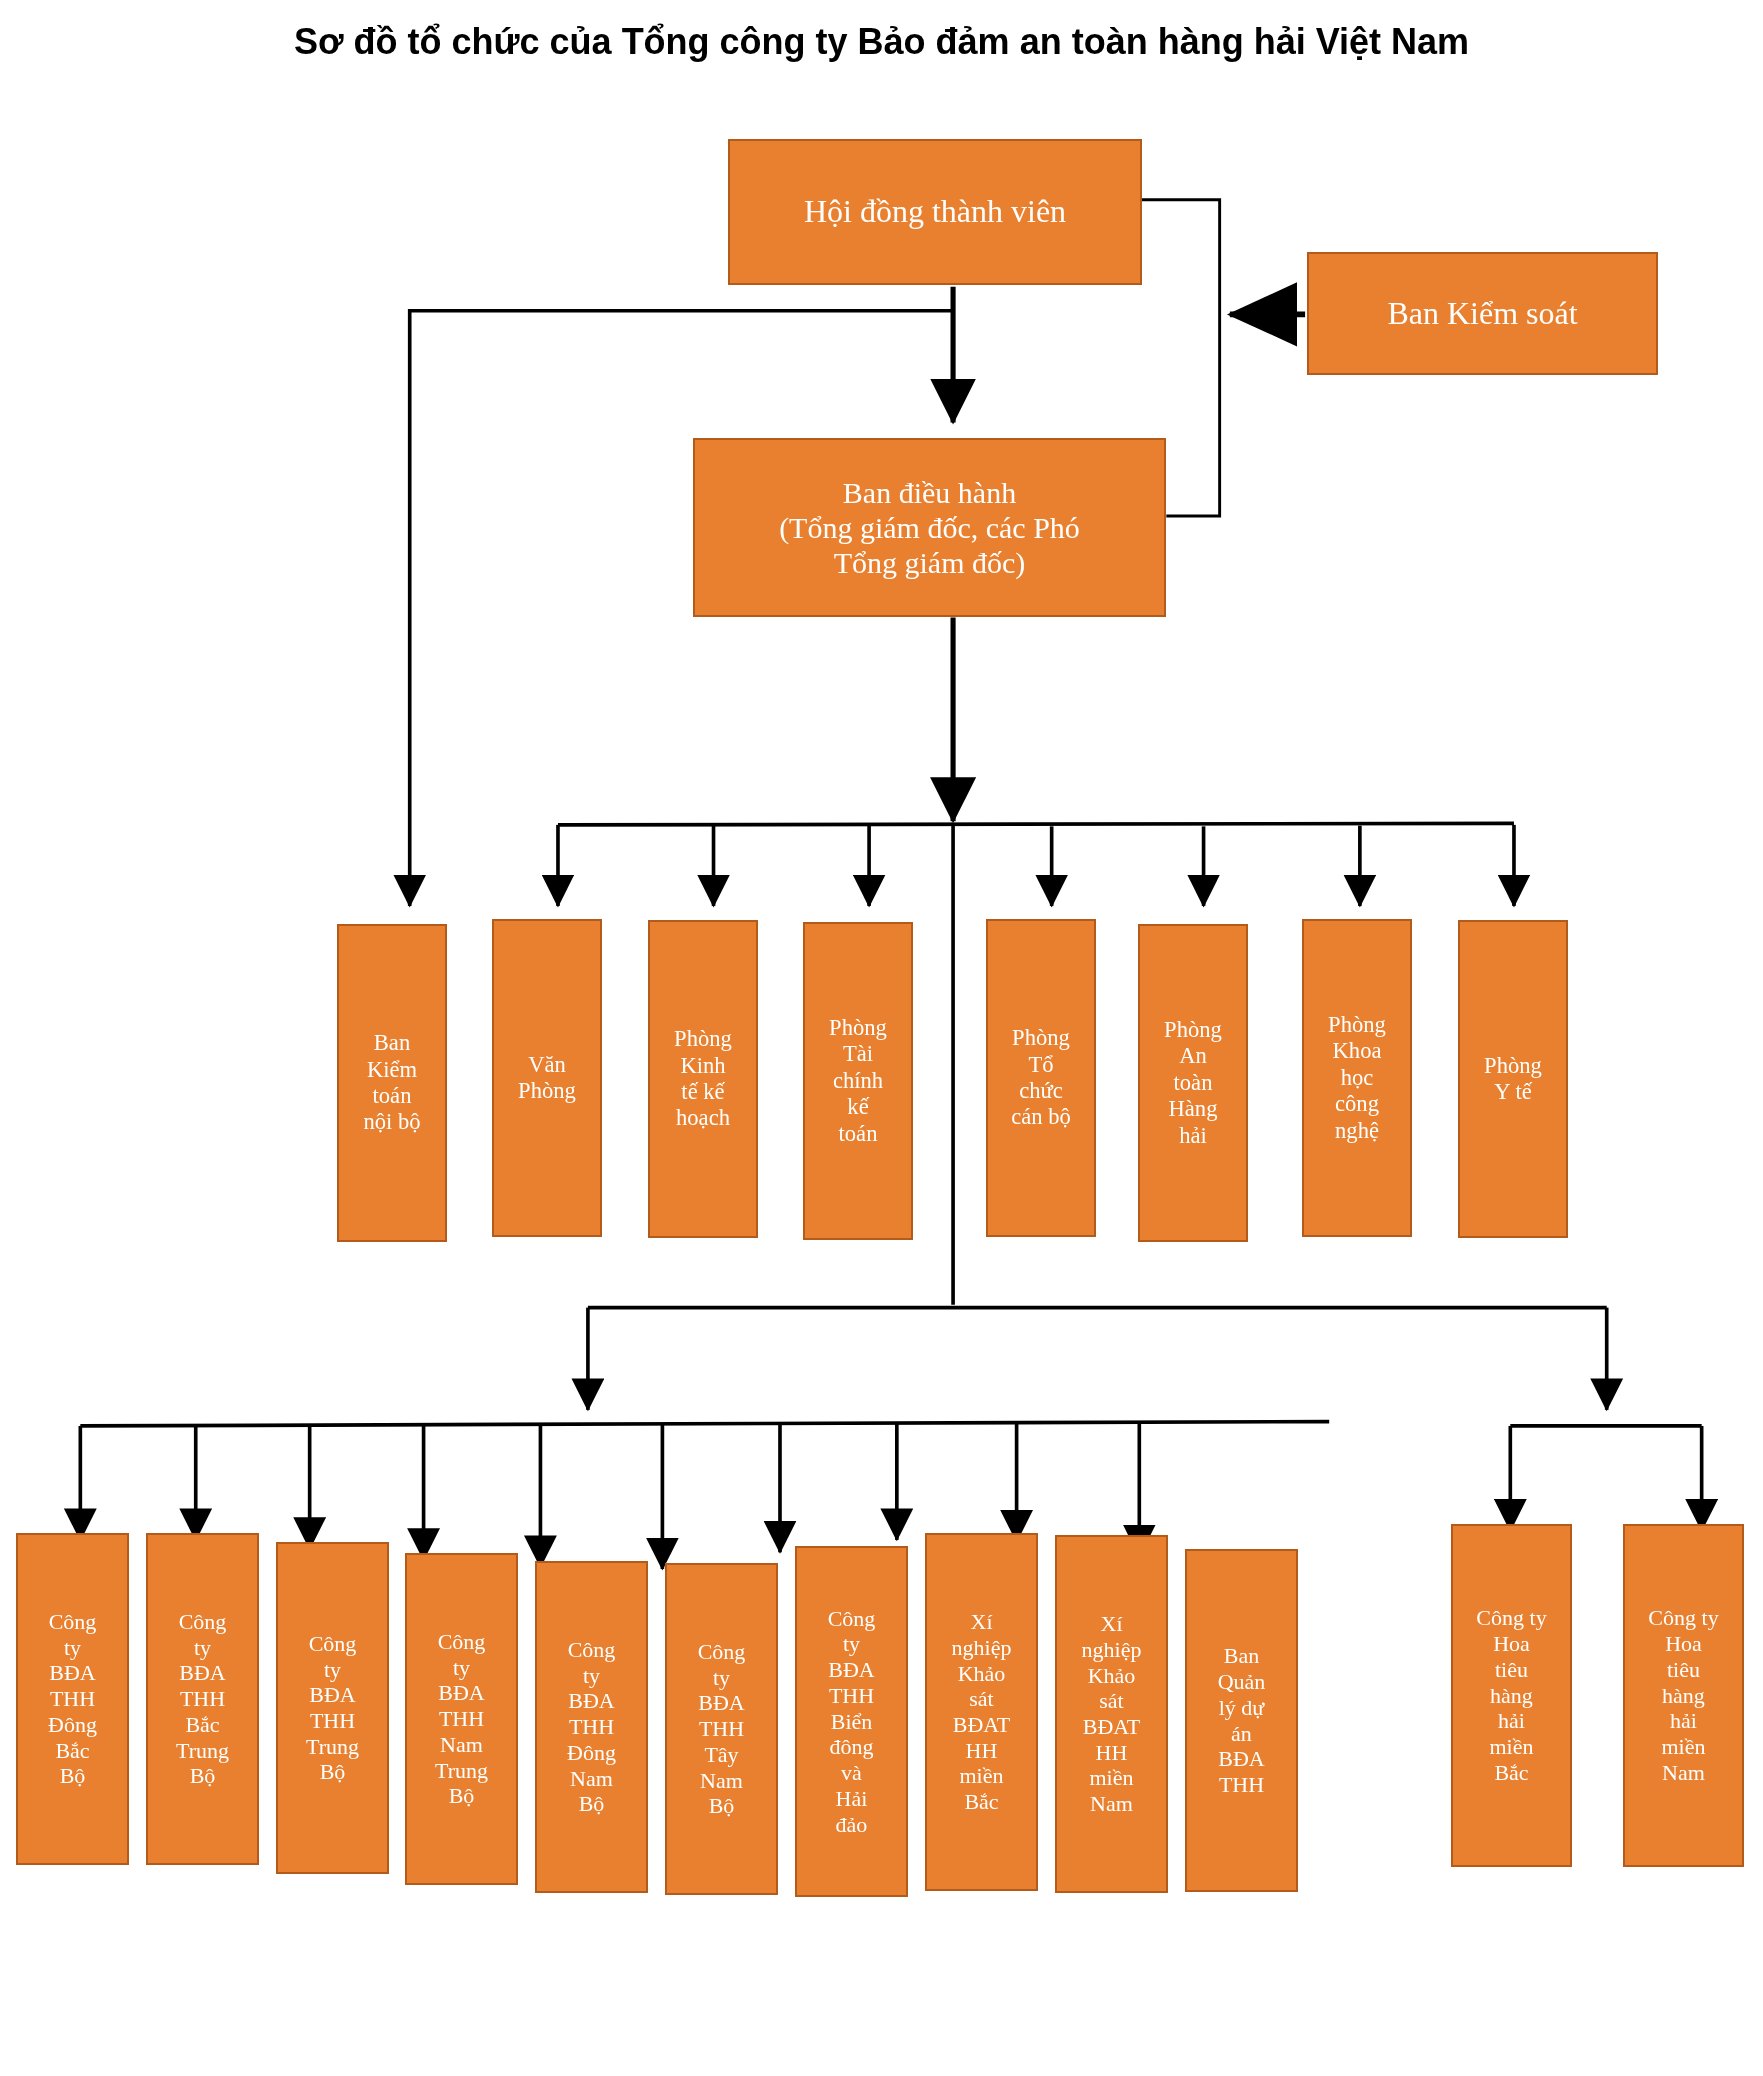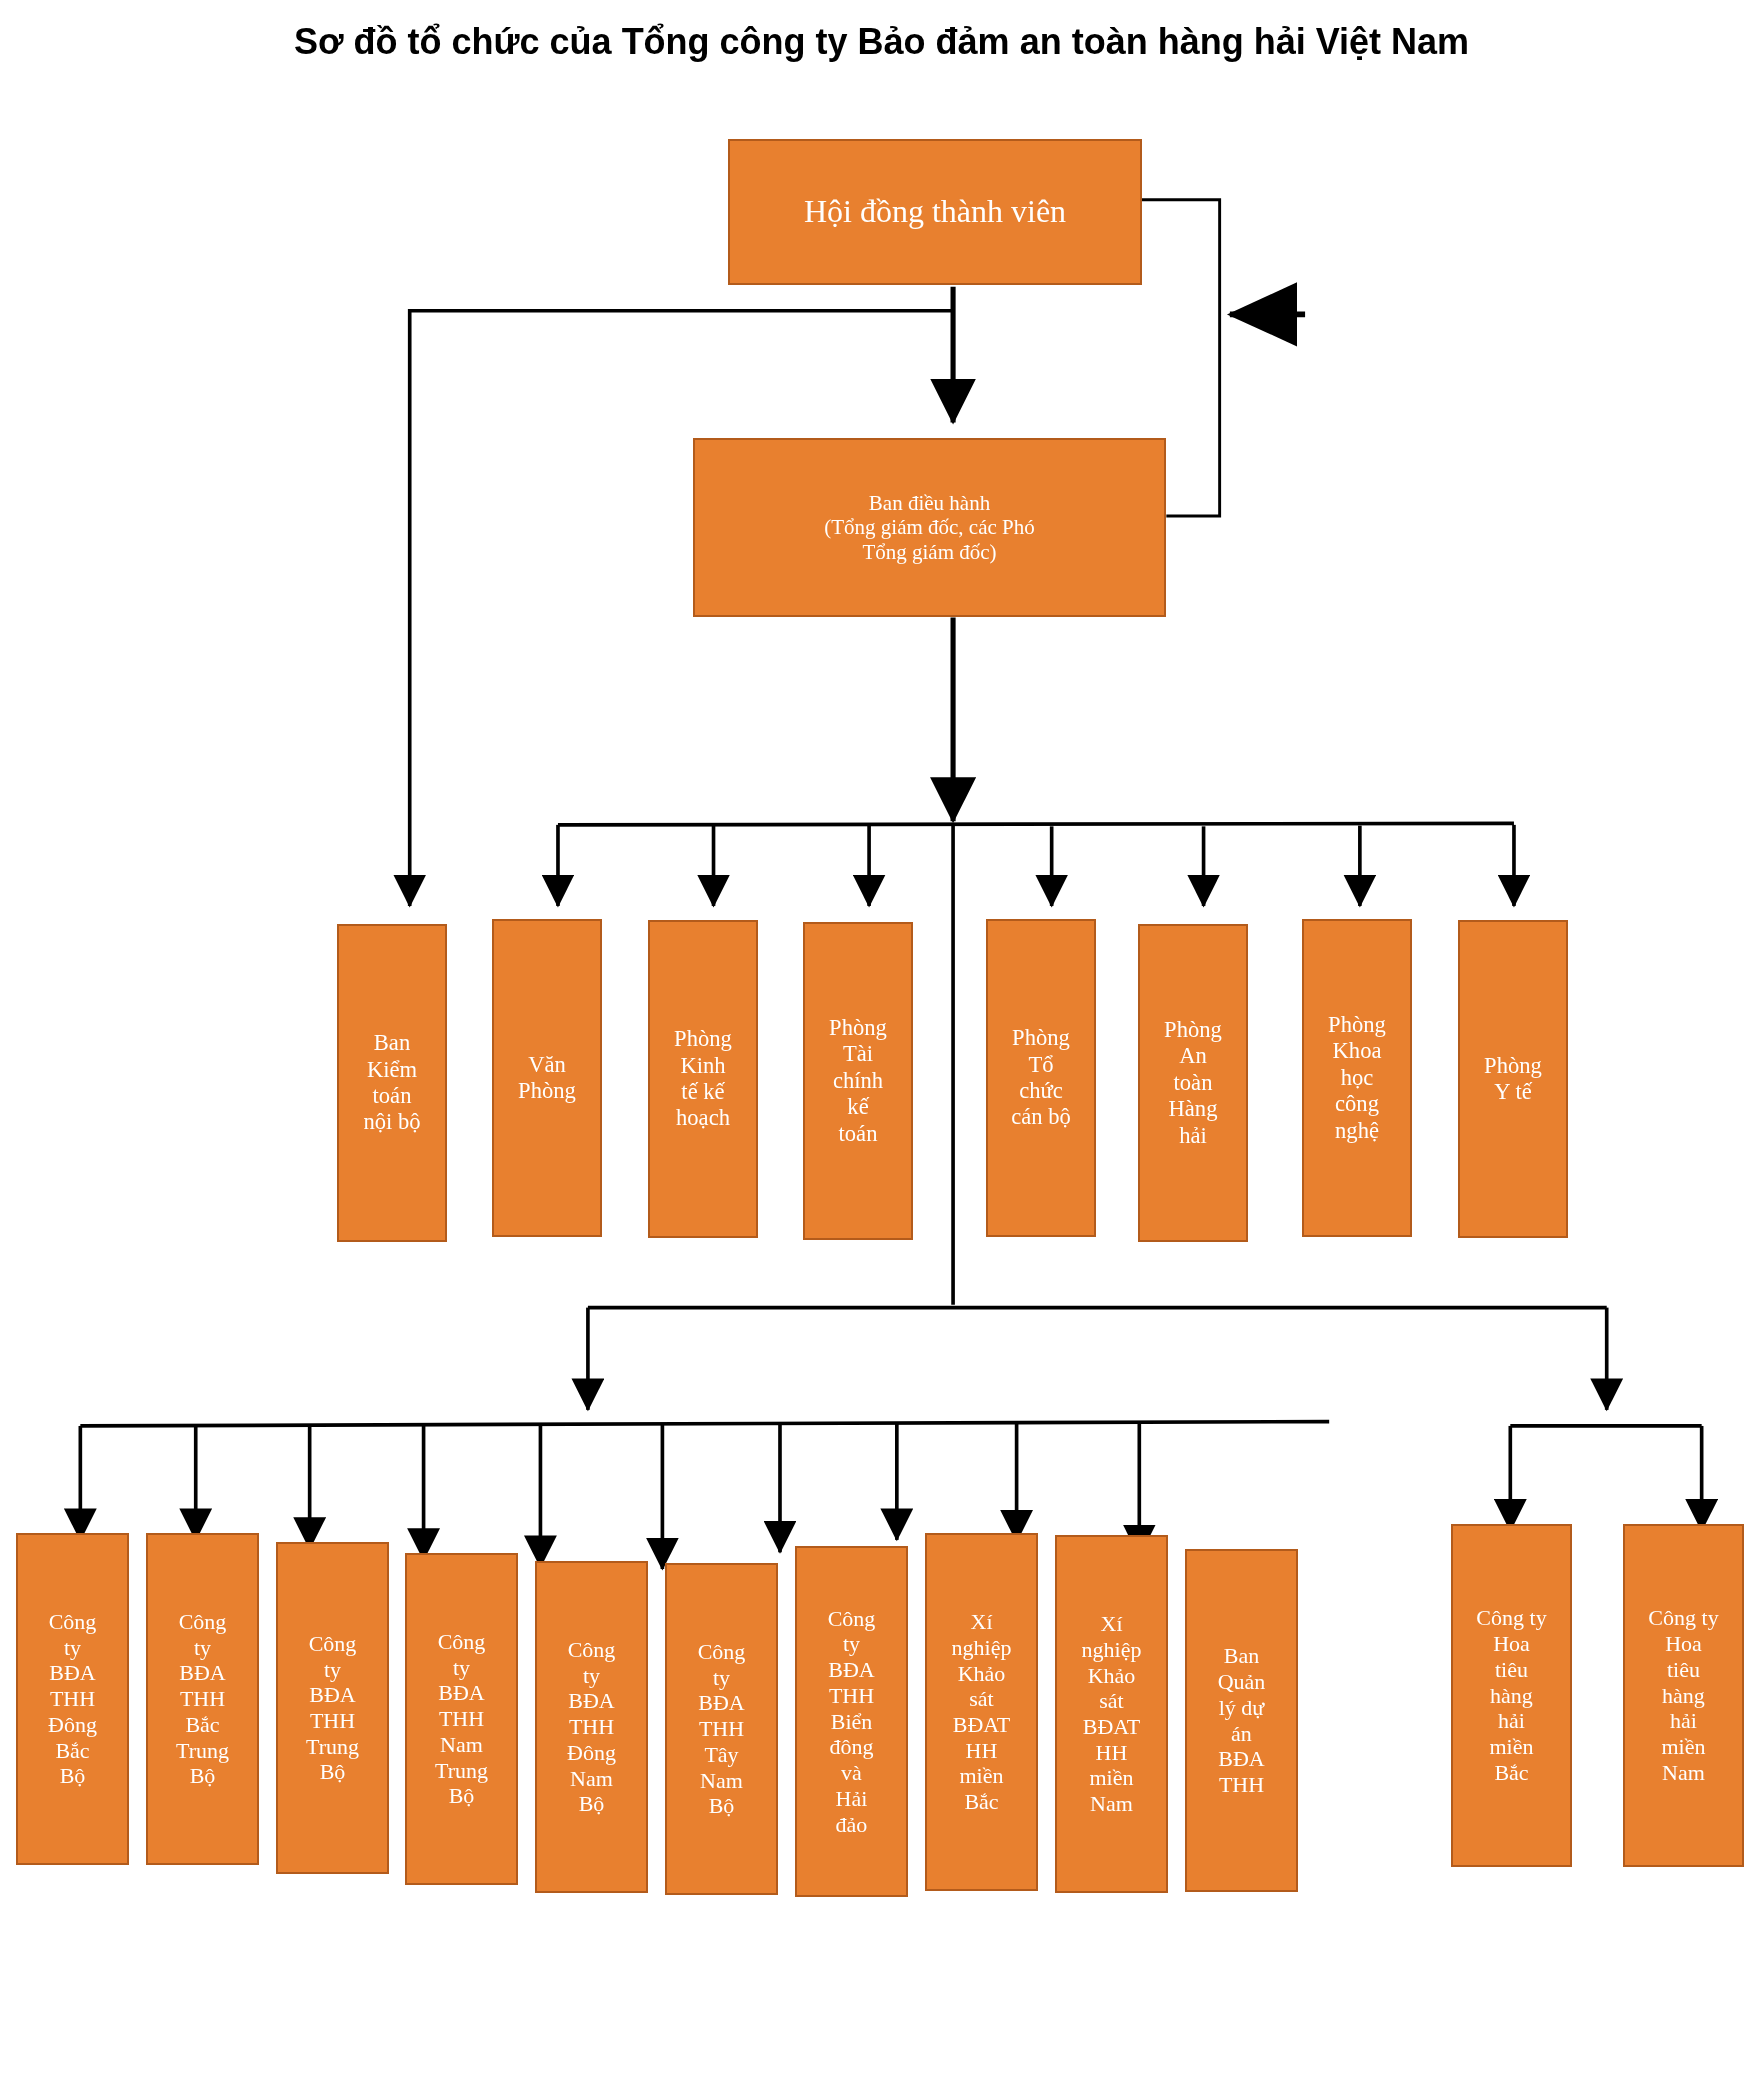--- a/index.html
+++ b/index.html
@@ -46,21 +46,21 @@
     display: flex;
     align-items: center;
     justify-content: center;
     text-align: center;
     line-height: 1.17;
     font-family: "Liberation Serif", "DejaVu Serif", serif;
     white-space: pre-line;
     overflow: hidden;
   }
   .node.level1 { font-size: 32px; }
-  .node.level2 { font-size: 21px; }
+  .node.level2 { font-size: 30px; }
   .node.dept   { font-size: 22.6px; }
   .node.unit   { font-size: 22px; }
   .node .label { display: block; width: 100%; padding: 0 4px; box-sizing: border-box; }
 </style>
 </head>
 <body>
 
 <div id="chart-root">
 
   <div id="page-title">Sơ đồ tổ chức của Tổng công ty Bảo đảm an toàn hàng hải Việt Nam</div>
@@ -118,20 +118,23 @@
     <path d="M1392,1947 L1392,2110" stroke="#000000" stroke-width="5" fill="none" marker-end="url(#arrowFat)"></path>
     <path d="M1560,1946 L1560,2130" stroke="#000000" stroke-width="5" fill="none" marker-end="url(#arrowFat)"></path>
     <path d="M2068,1952 L2068,2095" stroke="#000000" stroke-width="5" fill="none" marker-end="url(#arrowFat)"></path>
     <path d="M2330,1952 L2330,2095" stroke="#000000" stroke-width="5" fill="none" marker-end="url(#arrowFat)"></path>
   </svg>
 
   <div class="node level1" style="left:728px; top:139px; width:414px; height:146px;">
     <span class="label">Hội đồng thành viên</span>
   </div>
 
+  <div class="node level1" style="left:1307px; top:252px; width:351px; height:123px;">
+    <span class="label">Ban Kiểm soát</span>
+  </div>
 
   <div class="node level2" style="left:693px; top:438px; width:473px; height:179px;">
     <span class="label">Ban điều hành
 (Tổng giám đốc, các Phó
 Tổng giám đốc)</span>
   </div>
 
   <div class="node dept" style="left:337px; top:924px; width:110px; height:318px;">
     <span class="label">Ban
 Kiểm

